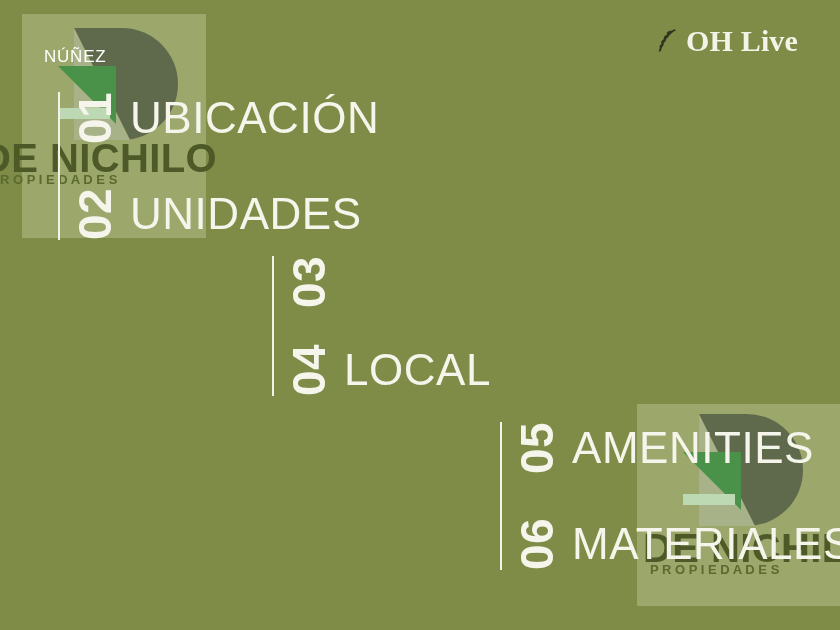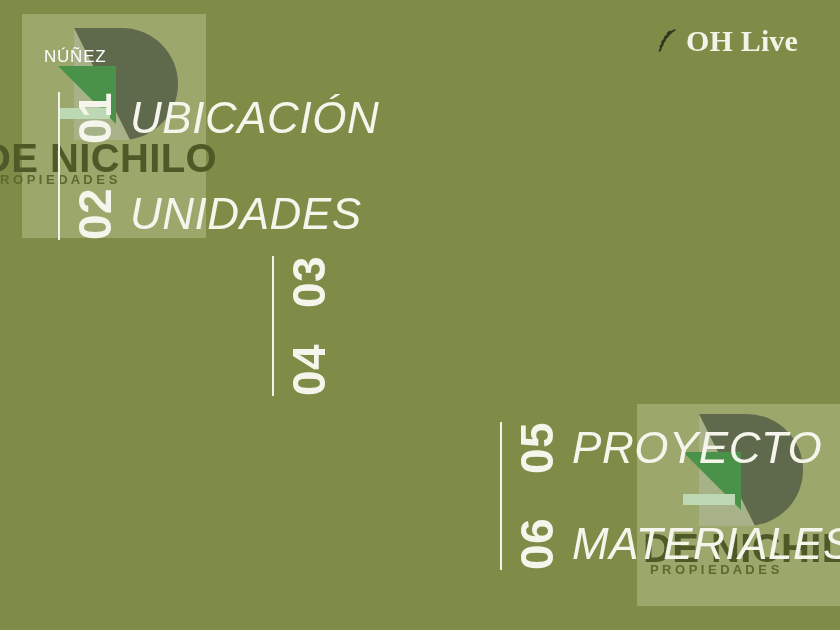--- a/index.html
+++ b/index.html
@@ -112,21 +112,20 @@
     display: inline-block;
   }
   .label {
     color: #f5f5ec;
     font-weight: 300;
     font-size: 44px;
     line-height: 1;
     letter-spacing: 0.012em;
     white-space: nowrap;
     margin-left: 10px;
-    font-style: italic;
   }
 
   #group-a { left: 58px; top: 92px; height: 148px; }
   #group-a .rows { height: 148px; }
   #group-b { left: 272px; top: 256px; height: 140px; }
   #group-b .rows { height: 140px; }
   #group-c { left: 500px; top: 422px; height: 148px; }
   #group-c .rows { height: 148px; }
 </style>
 </head>
@@ -188,30 +187,31 @@
   </div>
 
   <div class="group" id="group-b">
     <div class="rule"></div>
     <div class="rows">
       <div class="row">
         <span class="num">03</span>
       </div>
       <div class="row">
         <span class="num">04</span>
+        <span class="label">LOCAL</span>
       </div>
     </div>
   </div>
 
   <div class="group" id="group-c">
     <div class="rule"></div>
     <div class="rows">
       <div class="row">
         <span class="num">05</span>
-        <span class="label">PROYECTO</span>
+        <span class="label">AMENITIES</span>
       </div>
       <div class="row">
         <span class="num">06</span>
         <span class="label">MATERIALES</span>
       </div>
     </div>
   </div>
 
 </div>
 

